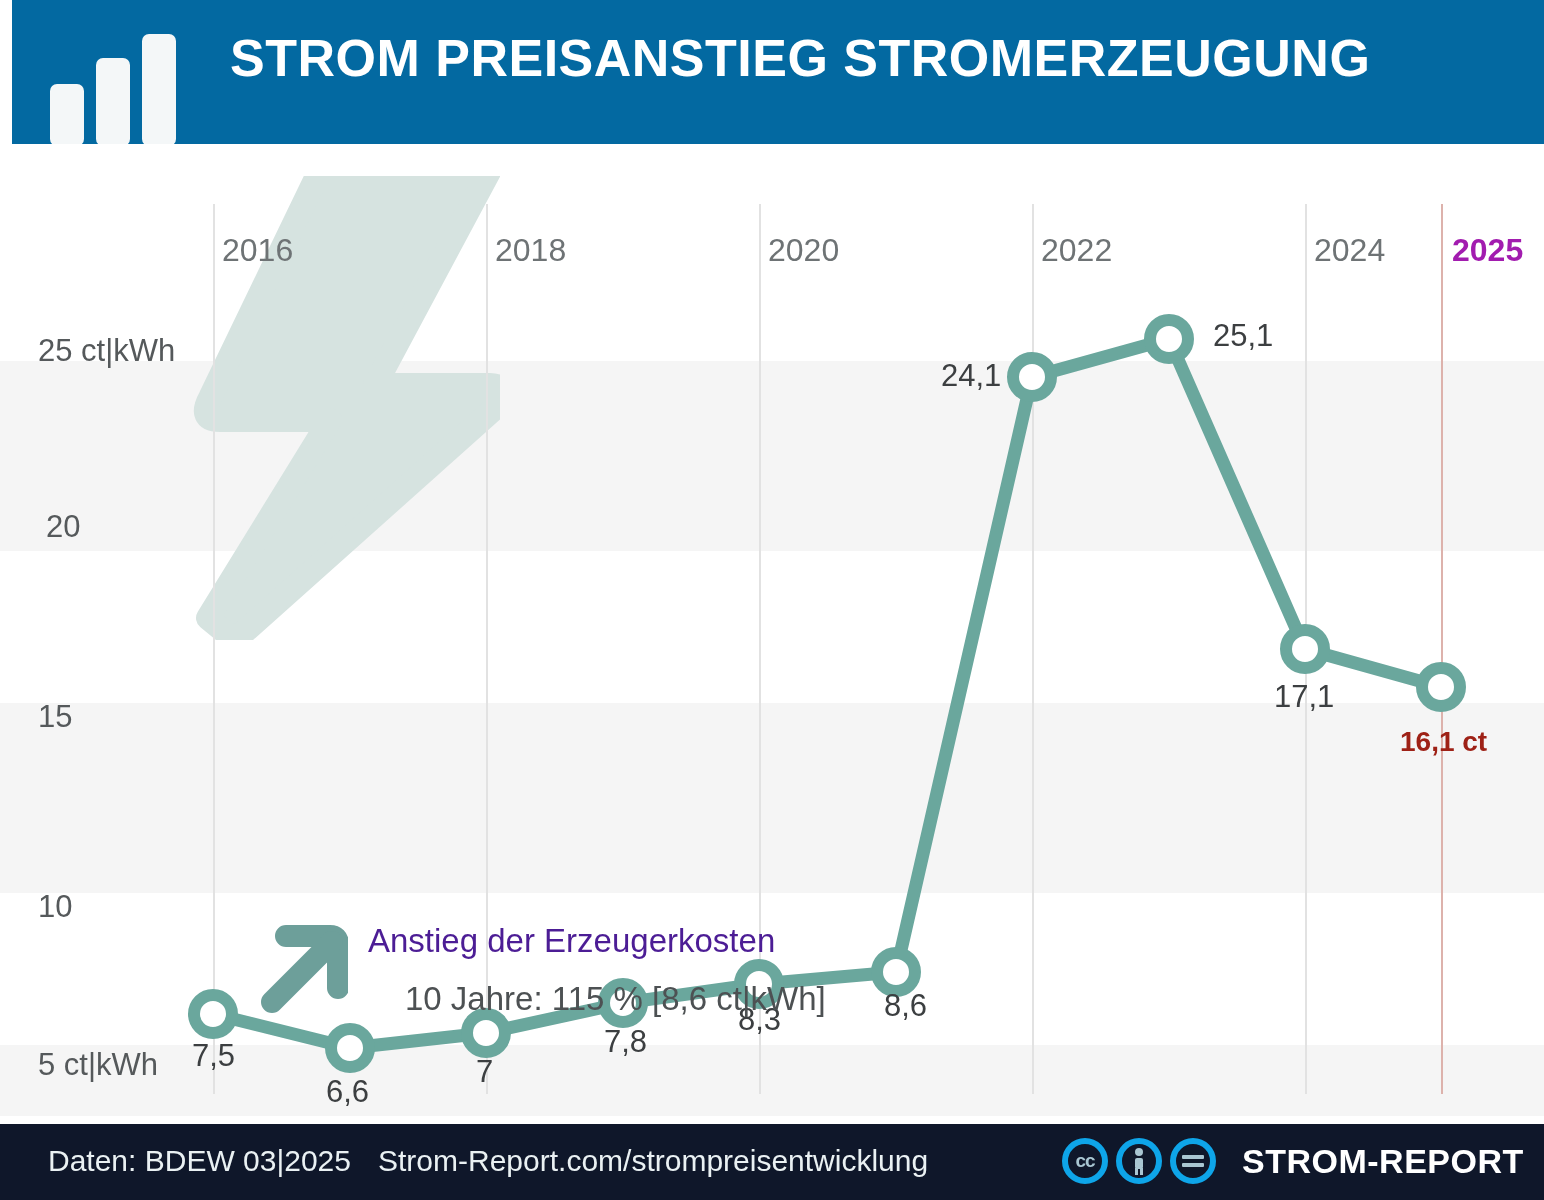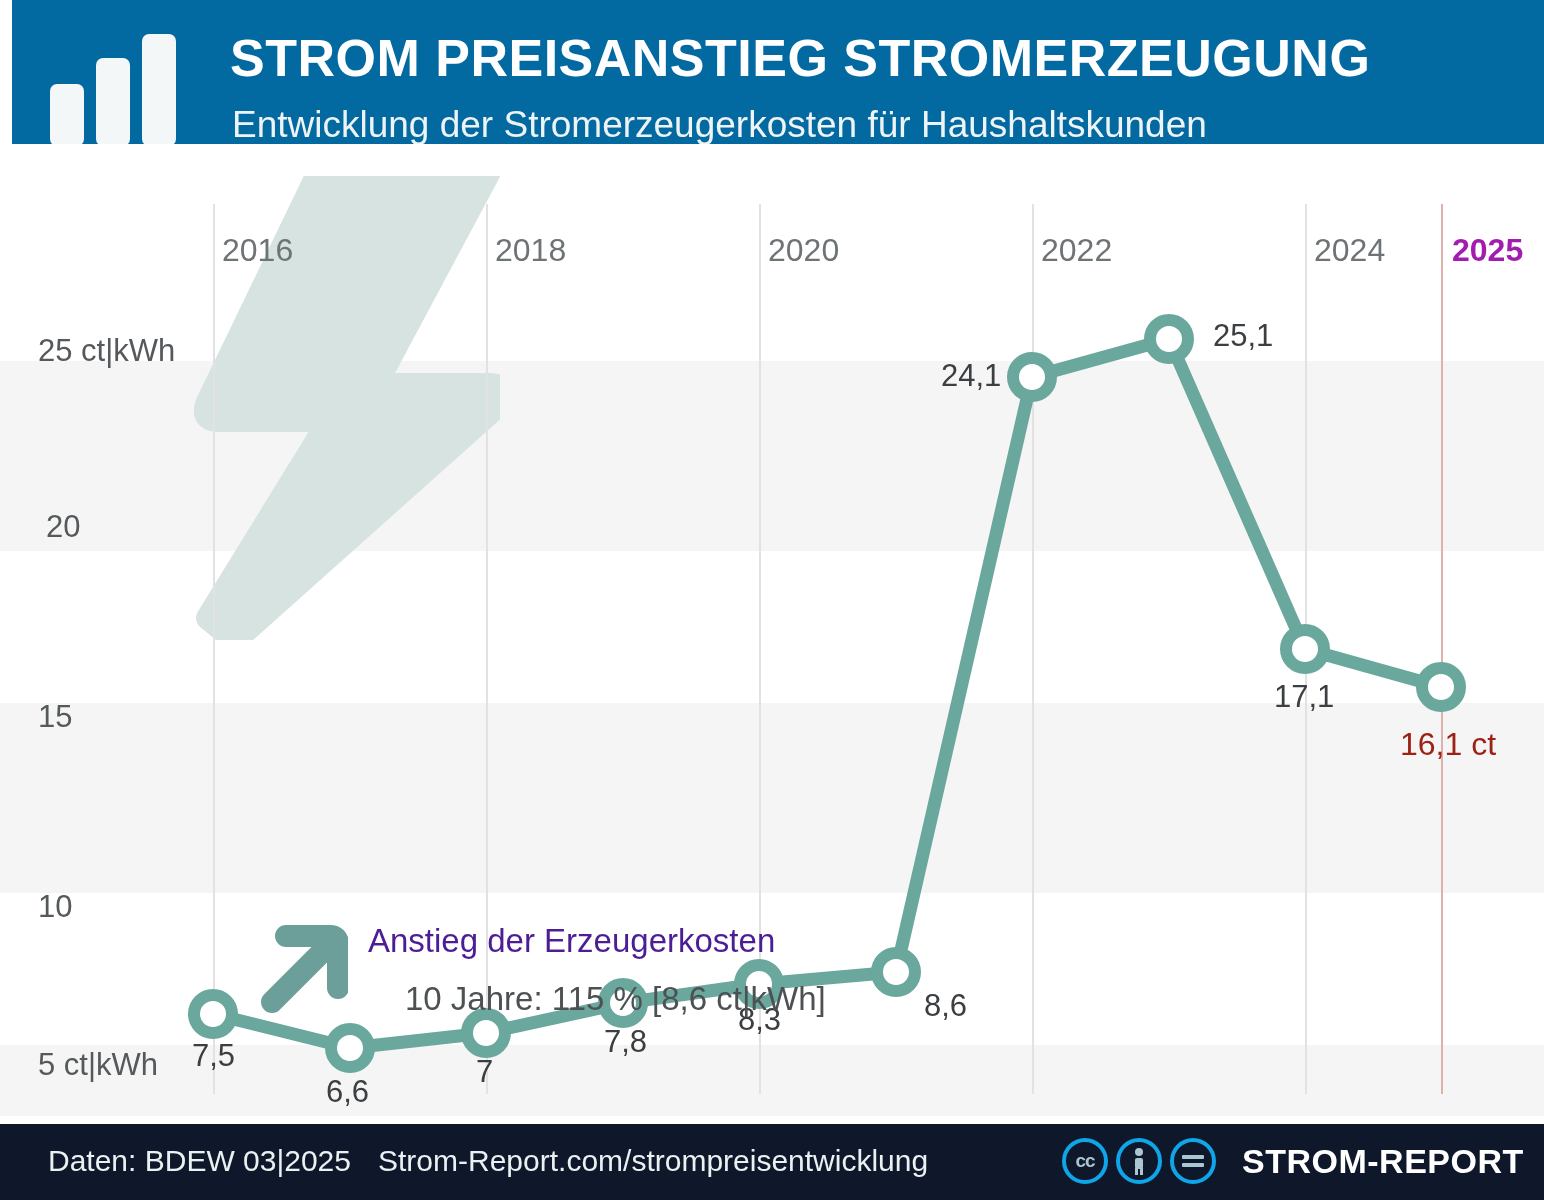--- a/index.html
+++ b/index.html
@@ -103,22 +103,22 @@
   }
 
   .dlabel {
     position: absolute;
     color: #3c3f41;
     font-size: 31px;
     white-space: nowrap;
   }
   .dlabel.final {
     color: #9e2116;
-    font-weight: normal;
-    font-size: 32px;
+    font-weight: bold;
+    font-size: 28px;
   }
 
   
   .anno { position: absolute; left: 256px; top: 740px; }
   .anno-icon { position: absolute; left: 0; top: 8px; width: 92px; height: 92px; }
   .anno-l1 {
     position: absolute; left: 112px; top: 6px;
     color: #4c1d95; font-size: 33px; white-space: nowrap;
   }
   .anno-l2 {
@@ -136,21 +136,21 @@
     position: absolute; left: 48px; top: 20px;
     color: #eaf1f3; font-size: 30px; white-space: nowrap;
   }
   .footer-url {
     position: absolute; left: 378px; top: 20px;
     color: #eaf1f3; font-size: 30px; white-space: nowrap;
   }
   .cc-wrap { position: absolute; left: 1062px; top: 14px; display: flex; gap: 8px; }
   .cc-badge {
     width: 46px; height: 46px; border-radius: 50%;
-    border: 4px solid #0ea5e9;
+    border: 6px solid #0ea5e9;
     display: flex; align-items: center; justify-content: center;
     color: #a9c6d2; font-size: 22px; font-weight: bold;
   }
   .brand {
     position: absolute; left: 1242px; top: 18px;
     color: #ffffff; font-size: 34px; font-weight: bold;
     letter-spacing: 0.5px; white-space: nowrap;
   }
 </style>
 </head>
@@ -158,21 +158,20 @@
 
 <div id="root">
 
   <div class="header">
     <div class="logo-bars">
       <div class="bar b1"></div>
       <div class="bar b2"></div>
       <div class="bar b3"></div>
     </div>
     <div class="title">STROM PREISANSTIEG STROMERZEUGUNG</div>
-    <div class="subtitle">Entwicklung der Stromerzeugerkosten für Haushaltskunden</div>
   </div>
 
   <div class="plot">
 
     <div class="band" style="top:185px;height:190px;"></div>
     <div class="band" style="top:527px;height:190px;"></div>
     <div class="band" style="top:869px;height:71px;"></div>
 
     <svg class="bolt" viewBox="0 0 310 470">
       <path d="M130 0 L300 0 L185 215 L300 215 Q318 215 305 238 L45 470 L18 448 L140 250 L30 250 Q8 250 20 228 Z" fill="#d6e3e0" stroke="#d6e3e0" stroke-width="24" stroke-linejoin="round"></path>
@@ -212,21 +211,21 @@
         <circle cx="1305" cy="473" r="19" fill="#ffffff" stroke="#6aa79d" stroke-width="12"></circle>
         <circle cx="1441" cy="511" r="19" fill="#ffffff" stroke="#6aa79d" stroke-width="12"></circle>
       </g>
     </svg>
 
     <div class="dlabel" style="left:192px; top:862px;">7,5</div>
     <div class="dlabel" style="left:326px; top:898px;">6,6</div>
     <div class="dlabel" style="left:476px; top:878px;">7</div>
     <div class="dlabel" style="left:604px; top:848px;">7,8</div>
     <div class="dlabel" style="left:738px; top:826px;">8,3</div>
-    <div class="dlabel" style="left:924px; top:812px;">8,6</div>
+    <div class="dlabel" style="left:884px; top:812px;">8,6</div>
     <div class="dlabel" style="left:941px; top:182px;">24,1</div>
     <div class="dlabel" style="left:1213px;top:142px;">25,1</div>
     <div class="dlabel" style="left:1274px;top:503px;">17,1</div>
     <div class="dlabel final" style="left:1400px;top:550px;">16,1 ct</div>
 
     <div class="anno">
       <svg class="anno-icon" viewBox="0 0 92 92">
         <path d="M30 12 H74 Q82 12 82 20 V64" fill="none" stroke="#6d9f9a" stroke-width="22" stroke-linecap="round" stroke-linejoin="round"></path>
         <path d="M76 18 L16 78" fill="none" stroke="#6d9f9a" stroke-width="22" stroke-linecap="round"></path>
       </svg>

